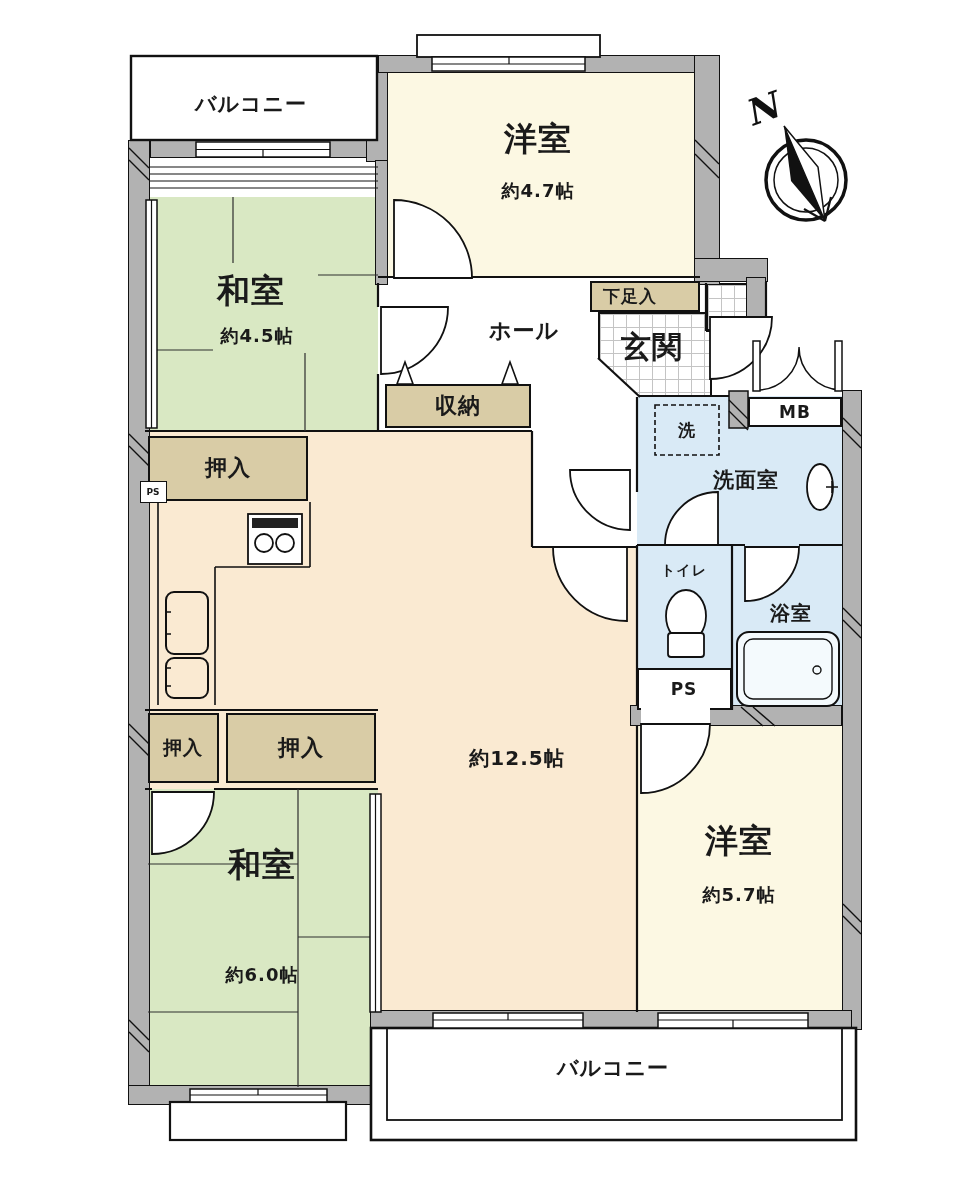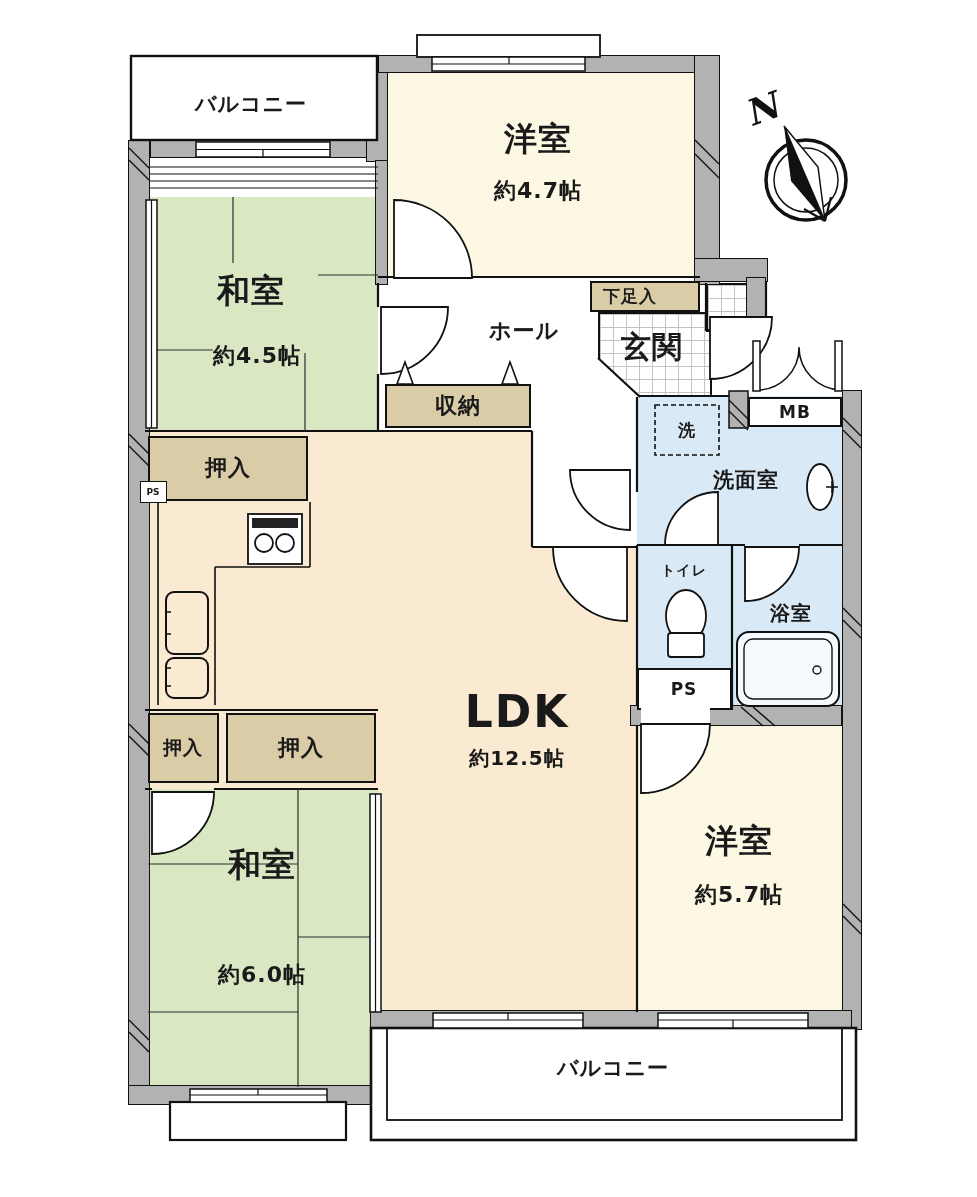--- a/index.html
+++ b/index.html
@@ -10,21 +10,21 @@
   .tile{position:absolute;box-sizing:border-box;z-index:11;background-color:#fff;
         background-image:linear-gradient(#c4c4c4 1px,transparent 1px),
                          linear-gradient(90deg,#c4c4c4 1px,transparent 1px);
         background-size:13px 13px;border:2px solid #111;}
   .tanbox{position:absolute;box-sizing:border-box;z-index:20;background:#d9cca6;border:2px solid #111;}
   .whitebox{position:absolute;box-sizing:border-box;z-index:25;background:#fff;border:2px solid #111;}
   svg.overlay{position:absolute;left:0;top:0;z-index:30;pointer-events:none;}
   .lbl{position:absolute;transform:translate(-50%,-50%);white-space:nowrap;color:#1a1a1a;
        font-weight:600;z-index:40;letter-spacing:1px;}
   .name{font-size:33px;}
-  .area{font-size:22px;font-weight:600;}
+  .area{font-size:18px;font-weight:600;}
   .ldk-name{font-size:44px;font-weight:600;letter-spacing:2px;}
   .mid{font-size:22px;}
   .big-ent{font-size:30px;}
   .small{font-size:17px;}
   .tiny{font-size:14px;}
   .micro{font-size:9px;letter-spacing:0;}
   .balc{font-size:21px;font-weight:600;}
 </style>
 </head>
 <body>
@@ -206,34 +206,33 @@
       <polygon points="784,126 818,167 825,221" fill="#fff" stroke="#111" stroke-width="1.5"></polygon>
       <path d="M825,221 L804,209 M825,221 L831,197" stroke="#111" stroke-width="2.2" fill="none"></path>
       <text x="769" y="120" transform="rotate(-20 769 120)" font-family="DejaVu Serif, Liberation Serif, serif" font-size="36" font-style="italic" font-weight="bold" fill="#111" text-anchor="middle">N</text>
     </g>
   </svg>
 
   <div class="lbl balc" style="left:251px;top:104px;">バルコニー</div>
   <div class="lbl name" style="left:538px;top:139px;">洋室</div>
   <div class="lbl area" style="left:538px;top:191px;">約4.7帖</div>
   <div class="lbl name" style="left:251px;top:291px;">和室</div>
-  <div class="lbl area" style="left:257px;top:356px;">約4.5帖</div>
+  <div class="lbl area" style="left:257px;top:336px;">約4.5帖</div>
   <div class="lbl mid" style="left:524px;top:331px;">ホール</div>
   <div class="lbl small" style="left:630px;top:296px;">下足入</div>
   <div class="lbl big-ent" style="left:652px;top:347px;">玄関</div>
   <div class="lbl mid" style="left:458px;top:406px;">収納</div>
   <div class="lbl mid" style="left:228px;top:468px;">押入</div>
   <div class="lbl micro" style="left:153px;top:492px;">PS</div>
   <div class="lbl small" style="left:687px;top:430px;">洗</div>
   <div class="lbl mid" style="left:746px;top:480px;font-size:21px;">洗面室</div>
   <div class="lbl small" style="left:795px;top:412px;">MB</div>
   <div class="lbl tiny" style="left:684px;top:571px;">トイレ</div>
   <div class="lbl mid" style="left:791px;top:613px;font-size:20px;">浴室</div>
   <div class="lbl small" style="left:684px;top:689px;">PS</div>
-  <div class="lbl ldk-name" style="left:517px;top:711px;">LDK</div>
   <div class="lbl area" style="left:517px;top:758px;font-size:20px;">約12.5帖</div>
   <div class="lbl mid" style="left:183px;top:748px;font-size:19px;">押入</div>
   <div class="lbl mid" style="left:301px;top:748px;">押入</div>
   <div class="lbl name" style="left:262px;top:865px;">和室</div>
   <div class="lbl area" style="left:262px;top:959px;margin-top:16px;">約6.0帖</div>
   <div class="lbl name" style="left:739px;top:841px;">洋室</div>
   <div class="lbl area" style="left:739px;top:895px;">約5.7帖</div>
   <div class="lbl balc" style="left:613px;top:1068px;">バルコニー</div>
 
 </div>

